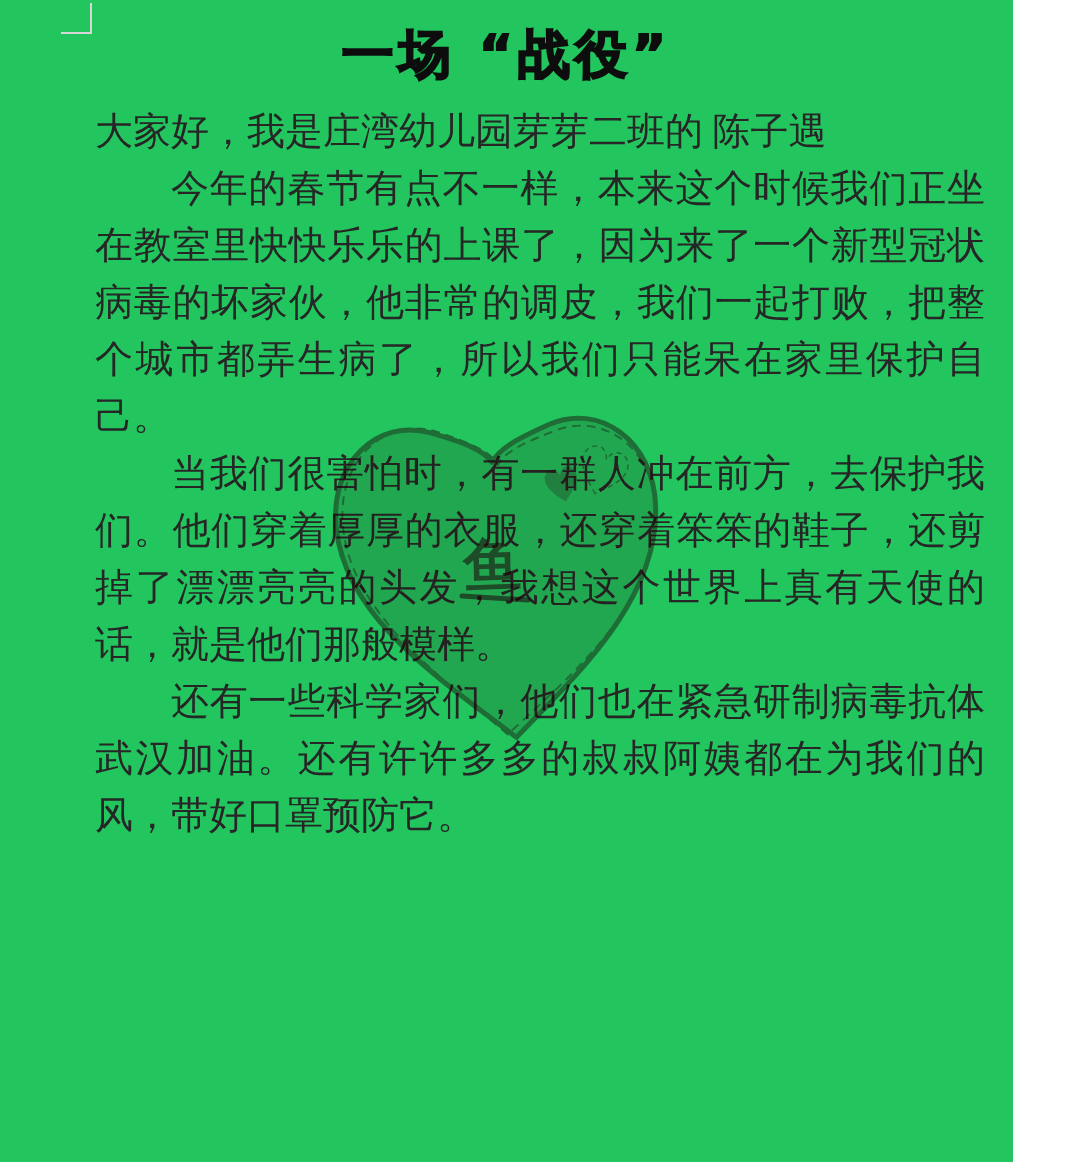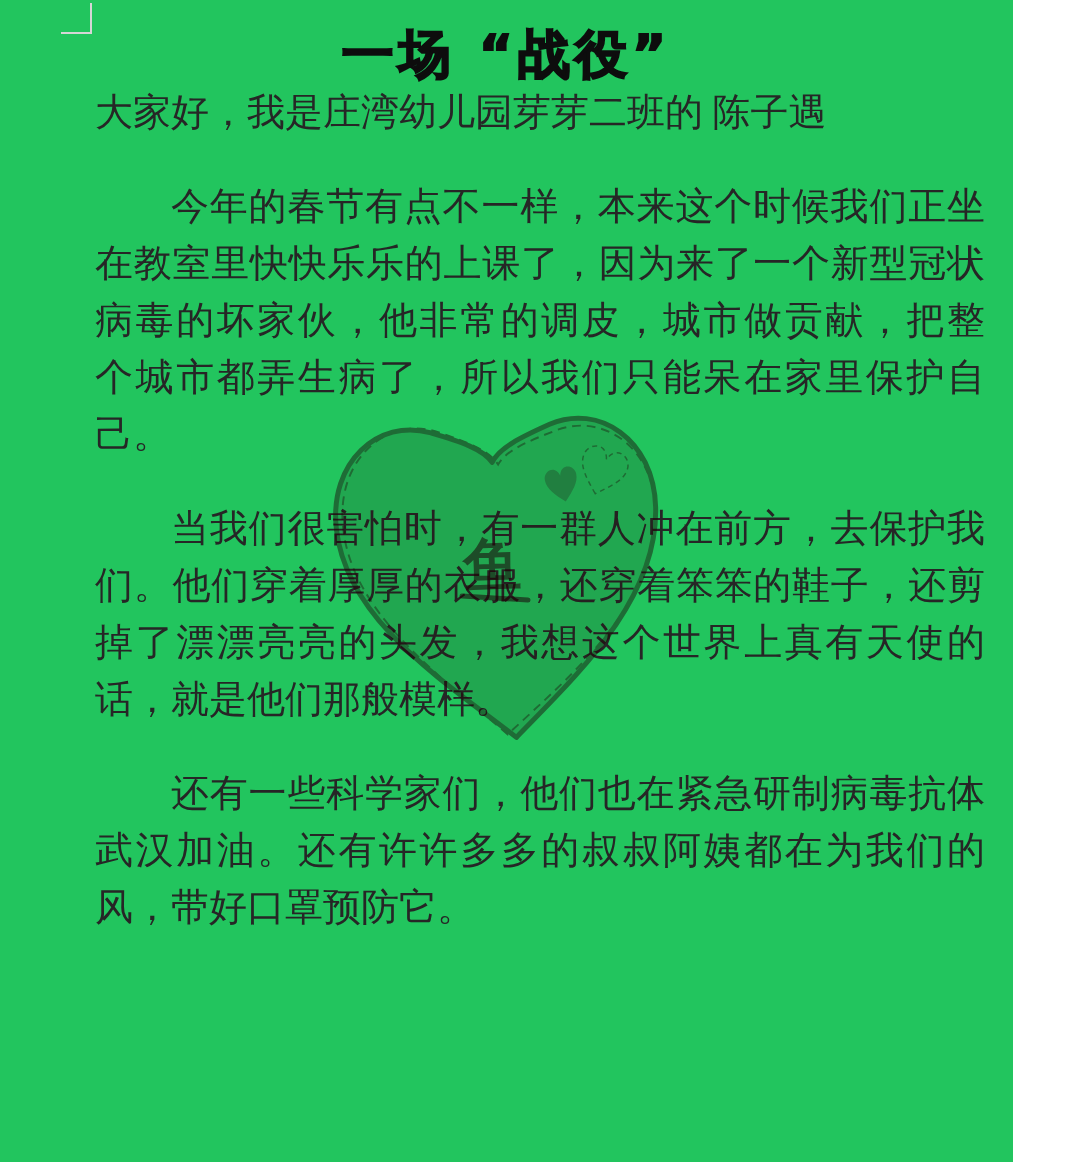--- a/index.html
+++ b/index.html
@@ -29,38 +29,38 @@
     text-align: center;
     font-family: "DejaVu Sans", "Liberation Sans", sans-serif;
     font-size: 52px;
     font-weight: 900;
     letter-spacing: 5px;
     color: #0d0d0d;
     -webkit-text-stroke: 2px #0d0d0d;
   }
   .doc-body {
     position: absolute;
-    left: 95px; top: 84px;
+    left: 95px; top: 103px;
     width: 890px;
   }
   .line {
     margin: 0;
     height: 57px;
     line-height: 57px;
     font-size: 38px;
     color: #262626;
     white-space: nowrap;
   }
   .line.justify {
     white-space: normal;
     text-align: justify;
     text-align-last: justify;
     text-justify: inter-character;
   }
-  .line.indent { text-indent: 76px; margin-top: 37px; }
+  .line.indent { text-indent: 76px; }
   
   .stamp {
     position: absolute;
     left: 320px; top: 380px;
     width: 410px; height: 390px;
     mix-blend-mode: multiply;
     pointer-events: none;
   }
   .stamp text {
     font-family: "DejaVu Sans", "Liberation Sans", sans-serif;
@@ -75,21 +75,21 @@
 <div class="page">
 
   <div class="corner-mark"></div>
 
   <h1 class="title">一场 “战役”</h1>
 
   <div class="doc-body">
     <p class="line">大家好，我是庄湾幼儿园芽芽二班的 陈子遇</p>
     <p class="line indent justify">今年的春节有点不一样，本来这个时候我们正坐</p>
     <p class="line justify">在教室里快快乐乐的上课了，因为来了一个新型冠状</p>
-    <p class="line justify">病毒的坏家伙，他非常的调皮，城市做贡献，把整</p>
+    <p class="line justify">病毒的坏家伙，他非常的调皮，我们一起打败，把整</p>
     <p class="line justify">个城市都弄生病了，所以我们只能呆在家里保护自</p>
     <p class="line">己。</p>
     <p class="line indent justify">当我们很害怕时，有一群人冲在前方，去保护我</p>
     <p class="line justify">们。他们穿着厚厚的衣服，还穿着笨笨的鞋子，还剪</p>
     <p class="line justify">掉了漂漂亮亮的头发，我想这个世界上真有天使的</p>
     <p class="line">话，就是他们那般模样。</p>
     <p class="line indent justify">还有一些科学家们，他们也在紧急研制病毒抗体</p>
     <p class="line justify">武汉加油。还有许许多多的叔叔阿姨都在为我们的</p>
     <p class="line">风，带好口罩预防它。</p>
   </div>

